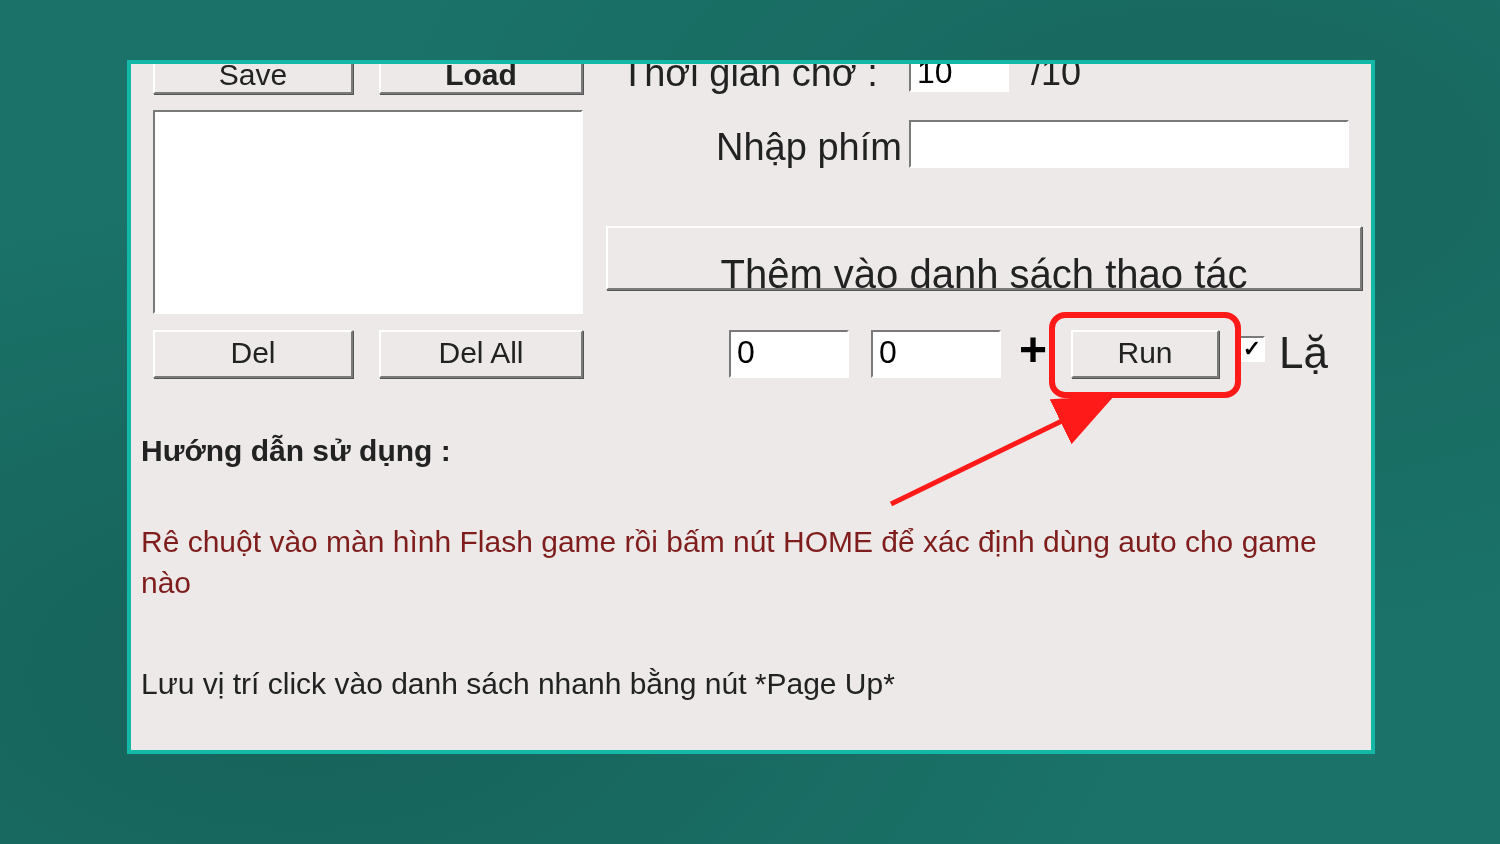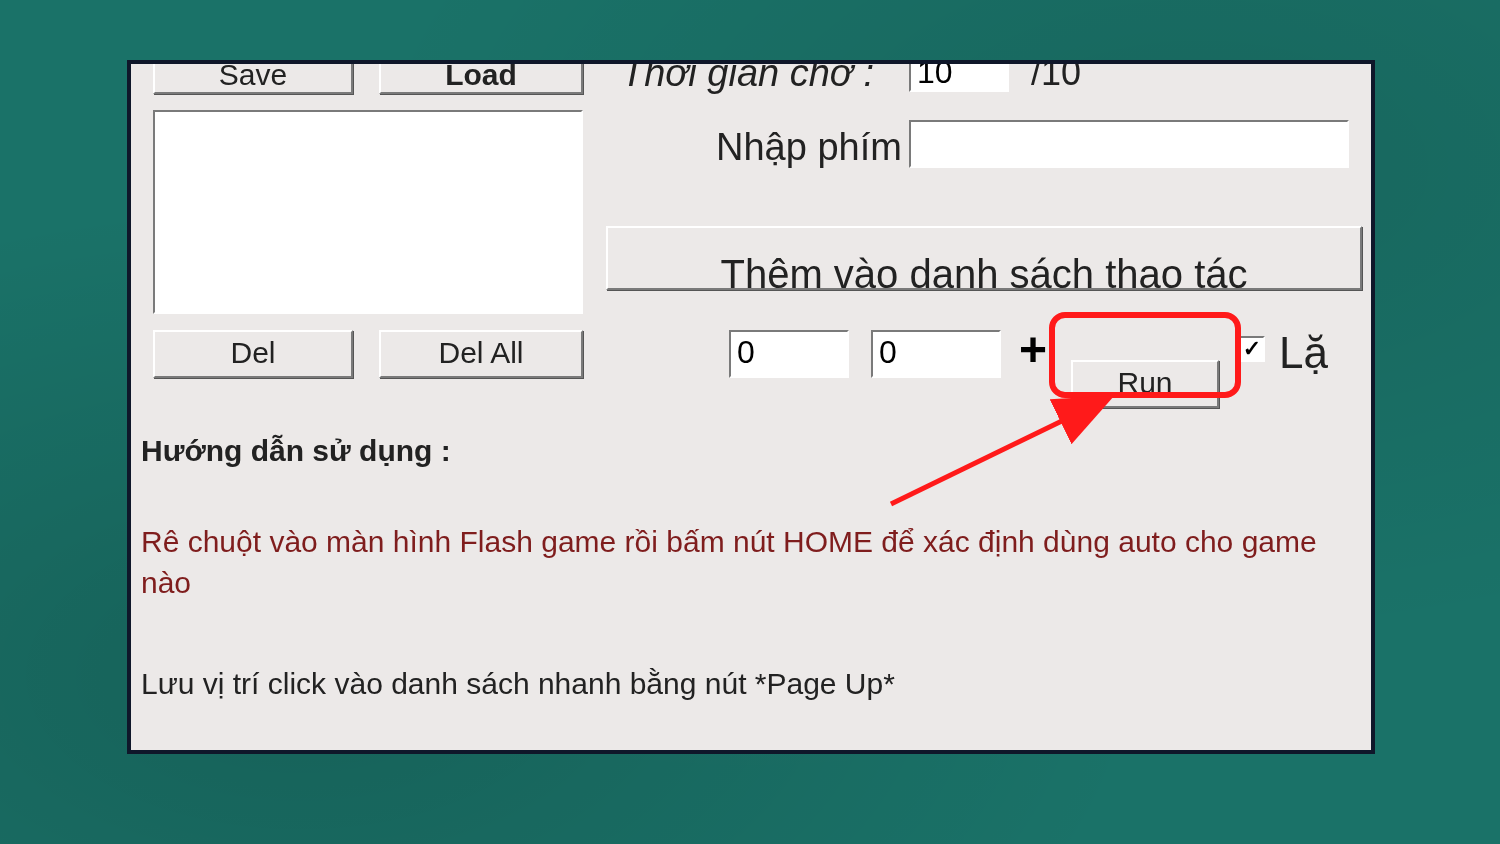--- a/index.html
+++ b/index.html
@@ -10,21 +10,21 @@
       radial-gradient(ellipse at 80% 20%, rgba(0,0,0,.10) 0%, transparent 50%),
       radial-gradient(ellipse at 50% 50%, rgba(255,255,255,.05) 0%, transparent 60%);
     font-family:Arial,"Segoe UI",sans-serif;
     position:relative;
   }
   .window{
     position:absolute;
     left:127px; top:60px;
     width:1248px; height:694px;
     background:#ece9e8;
-    border:4px solid #0f172a;
+    border:4px solid #14b8a6;
     box-sizing:border-box;
     overflow:hidden;
   }
   .btn{
     display:inline-block;
     background:#ece9e8;
     border-top:2px solid #fff;
     border-left:2px solid #fff;
     border-right:2px solid #7a7a7a;
     border-bottom:2px solid #7a7a7a;
@@ -40,38 +40,38 @@
     border-left:2px solid #7a7a7a;
     border-right:2px solid #fff;
     border-bottom:2px solid #fff;
     background:#fff;
     box-sizing:border-box;
   }
   .abs{position:absolute;}
   
   .save-btn{left:22px; top:-10px; width:200px; height:40px; font-size:30px; padding-top:2px;}
   .load-btn{left:248px; top:-10px; width:204px; height:40px; font-size:30px; padding-top:2px;font-weight:bold;}
-  .wait-label{left:490px; top:-12px; font-size:38px; color:#222;font-style:italic;}
+  .wait-label{left:490px; top:-12px; font-size:38px; color:#222;}
   .wait-input{left:778px; top:-12px; width:100px; height:40px; font-size:32px; padding:0 6px;}
   .wait-suffix{left:900px; top:-12px; font-size:36px; color:#222;}
   
   .key-label{left:585px; top:62px; font-size:38px; color:#222;}
   .key-input{left:778px; top:56px; width:440px; height:48px;}
   
   .listbox{left:22px; top:46px; width:430px; height:204px;}
   
   .add-list-btn{left:475px; top:162px; width:756px; height:64px; font-size:40px; padding-top:24px;}
   
   .del-btn{left:22px; top:266px; width:200px; height:48px; padding-top:4px;}
   .delall-btn{left:248px; top:266px; width:204px; height:48px; padding-top:4px;}
   .click-btn{left:475px; top:266px; width:108px; height:48px; padding-top:4px;}
   .x-input{left:598px; top:266px; width:120px; height:48px; font-size:32px; padding:2px 6px;}
   .y-input{left:740px; top:266px; width:130px; height:48px; font-size:32px; padding:2px 6px;}
   .plus{left:888px; top:258px; font-size:48px; font-weight:bold; color:#000;}
-  .run-btn{left:940px; top:266px; width:148px; height:48px; padding-top:4px;margin-top:30px;}
+  .run-btn{left:940px; top:266px; width:148px; height:48px; padding-top:4px;}
   .chk{left:1108px; top:272px; width:26px; height:26px; text-align:center; font-size:22px; font-weight:bold; line-height:22px;}
   .chk-label{left:1148px; top:264px; font-size:44px; color:#222;}
   
   .highlight{
     position:absolute;
     left:918px; top:248px;
     width:192px; height:86px;
     border:6px solid #ff1a1a;
     border-radius:16px;
     box-sizing:border-box;

